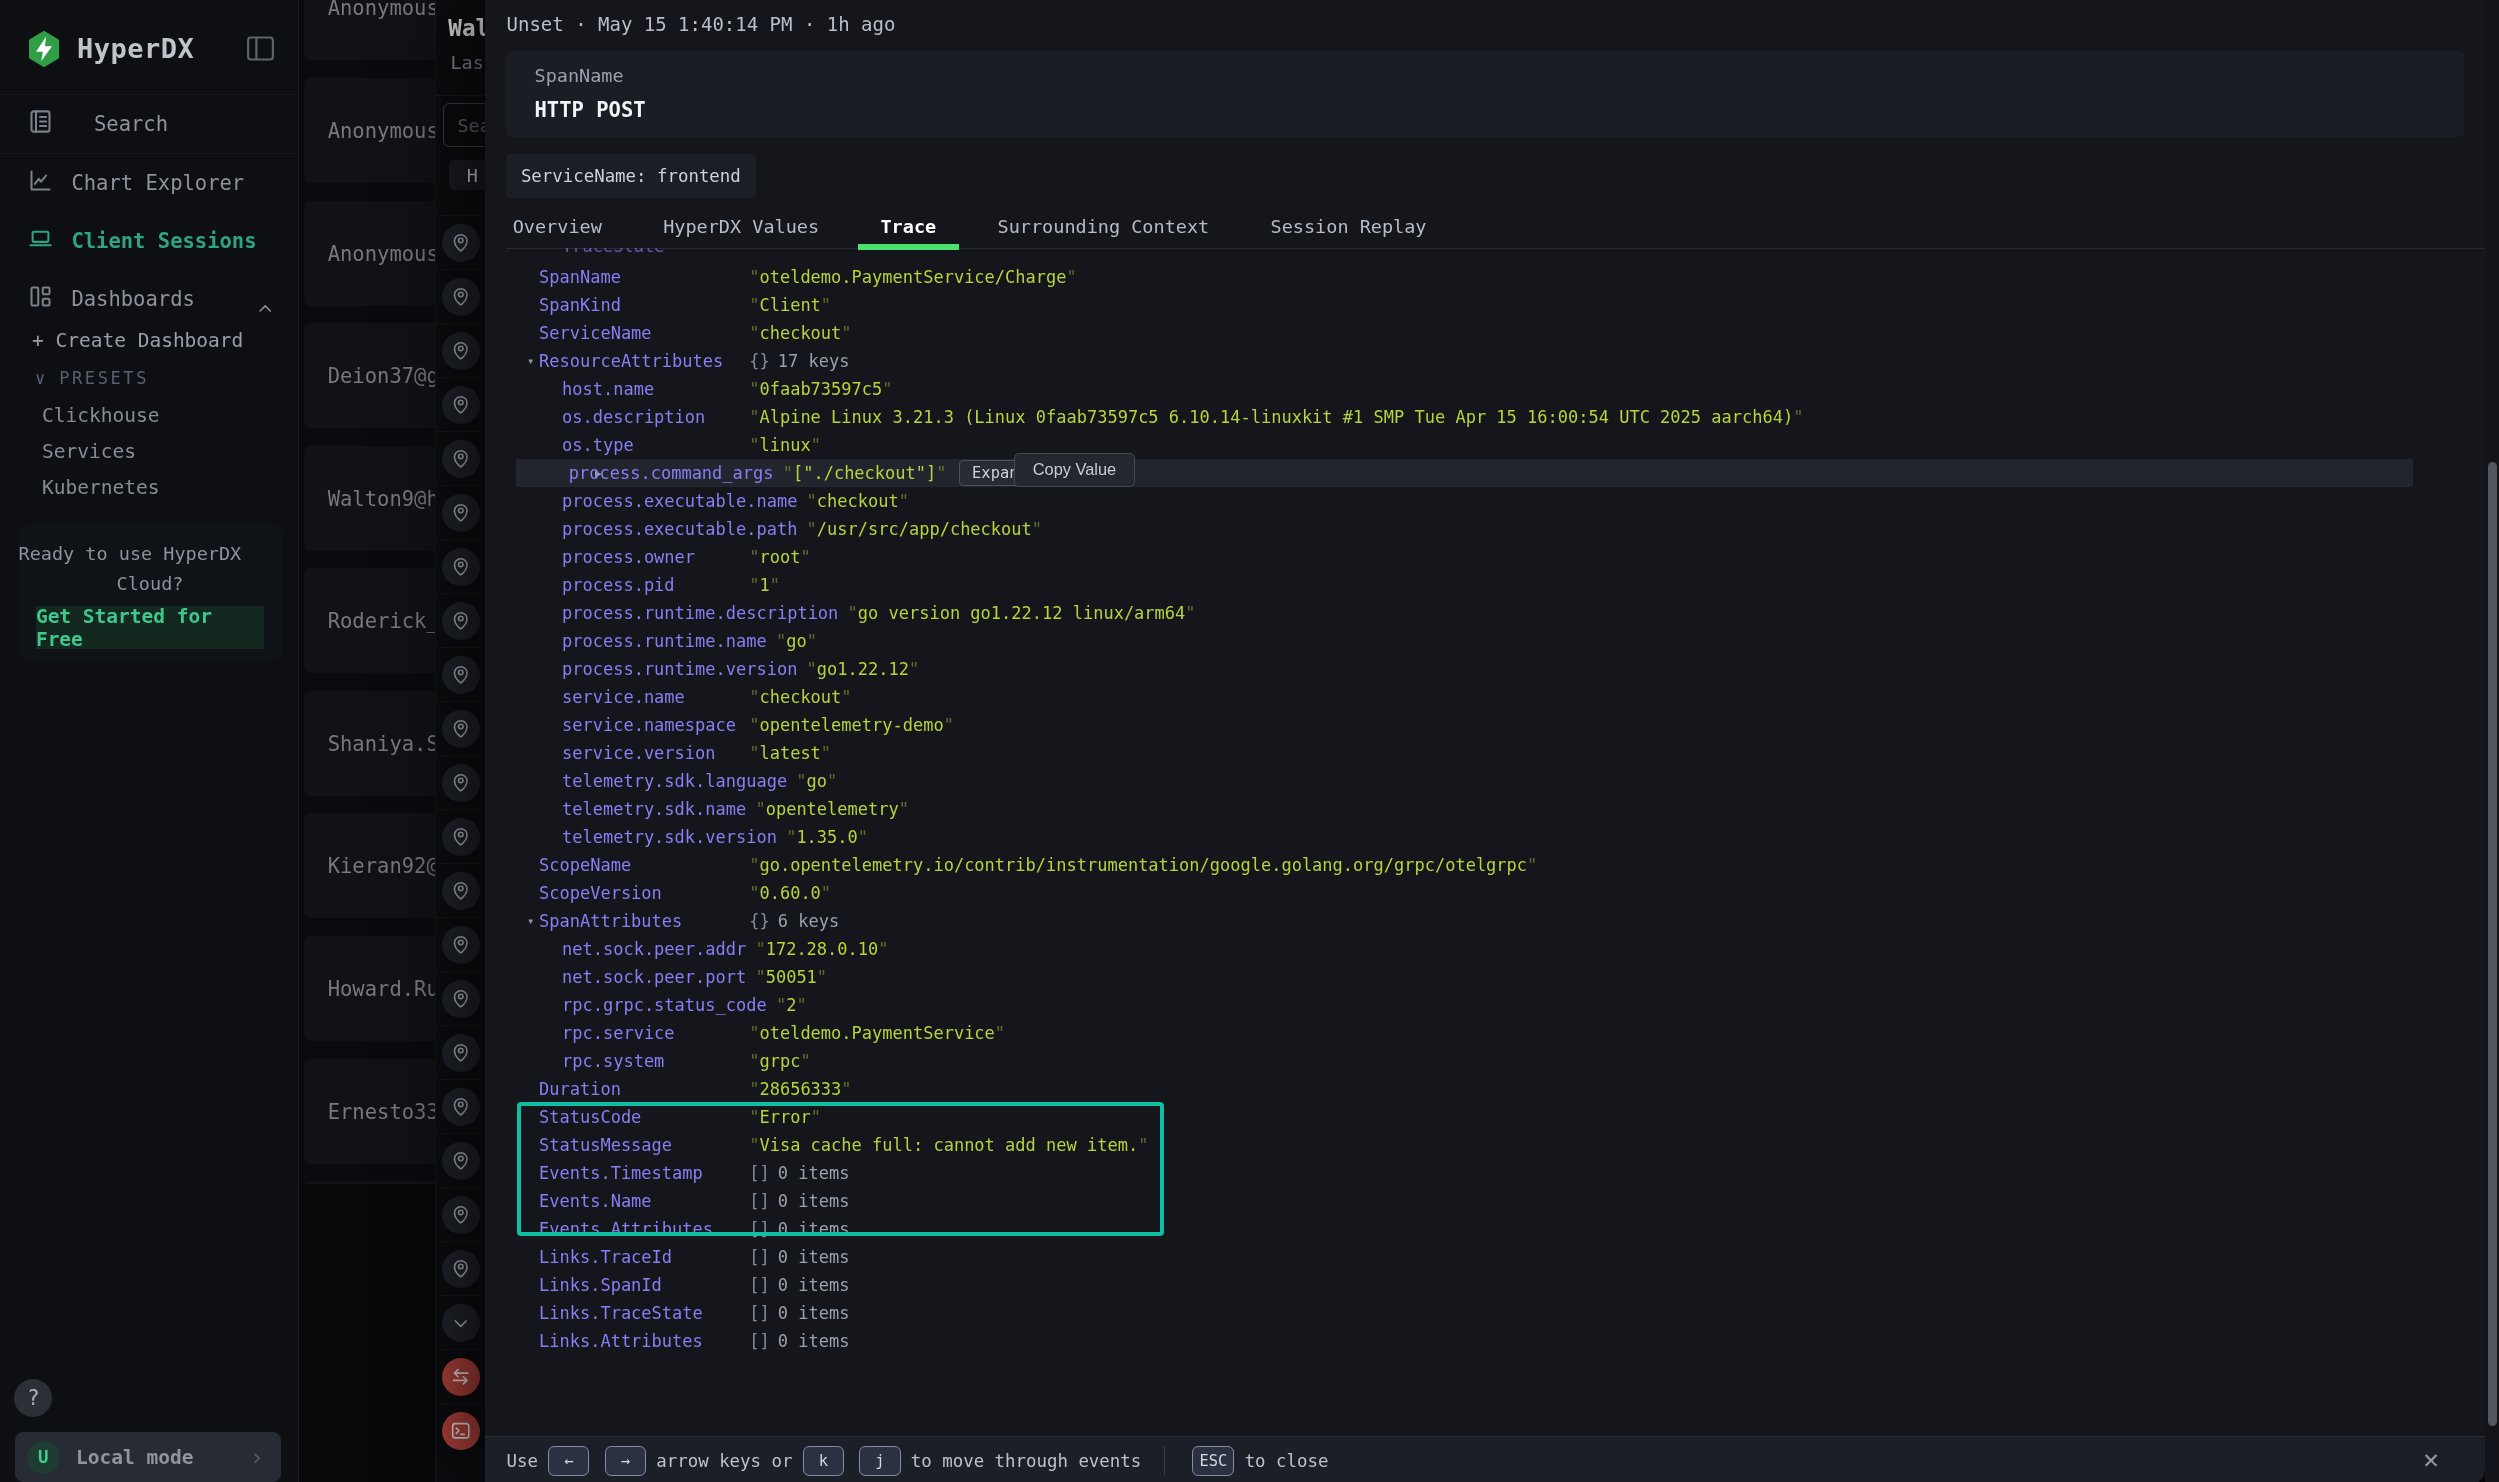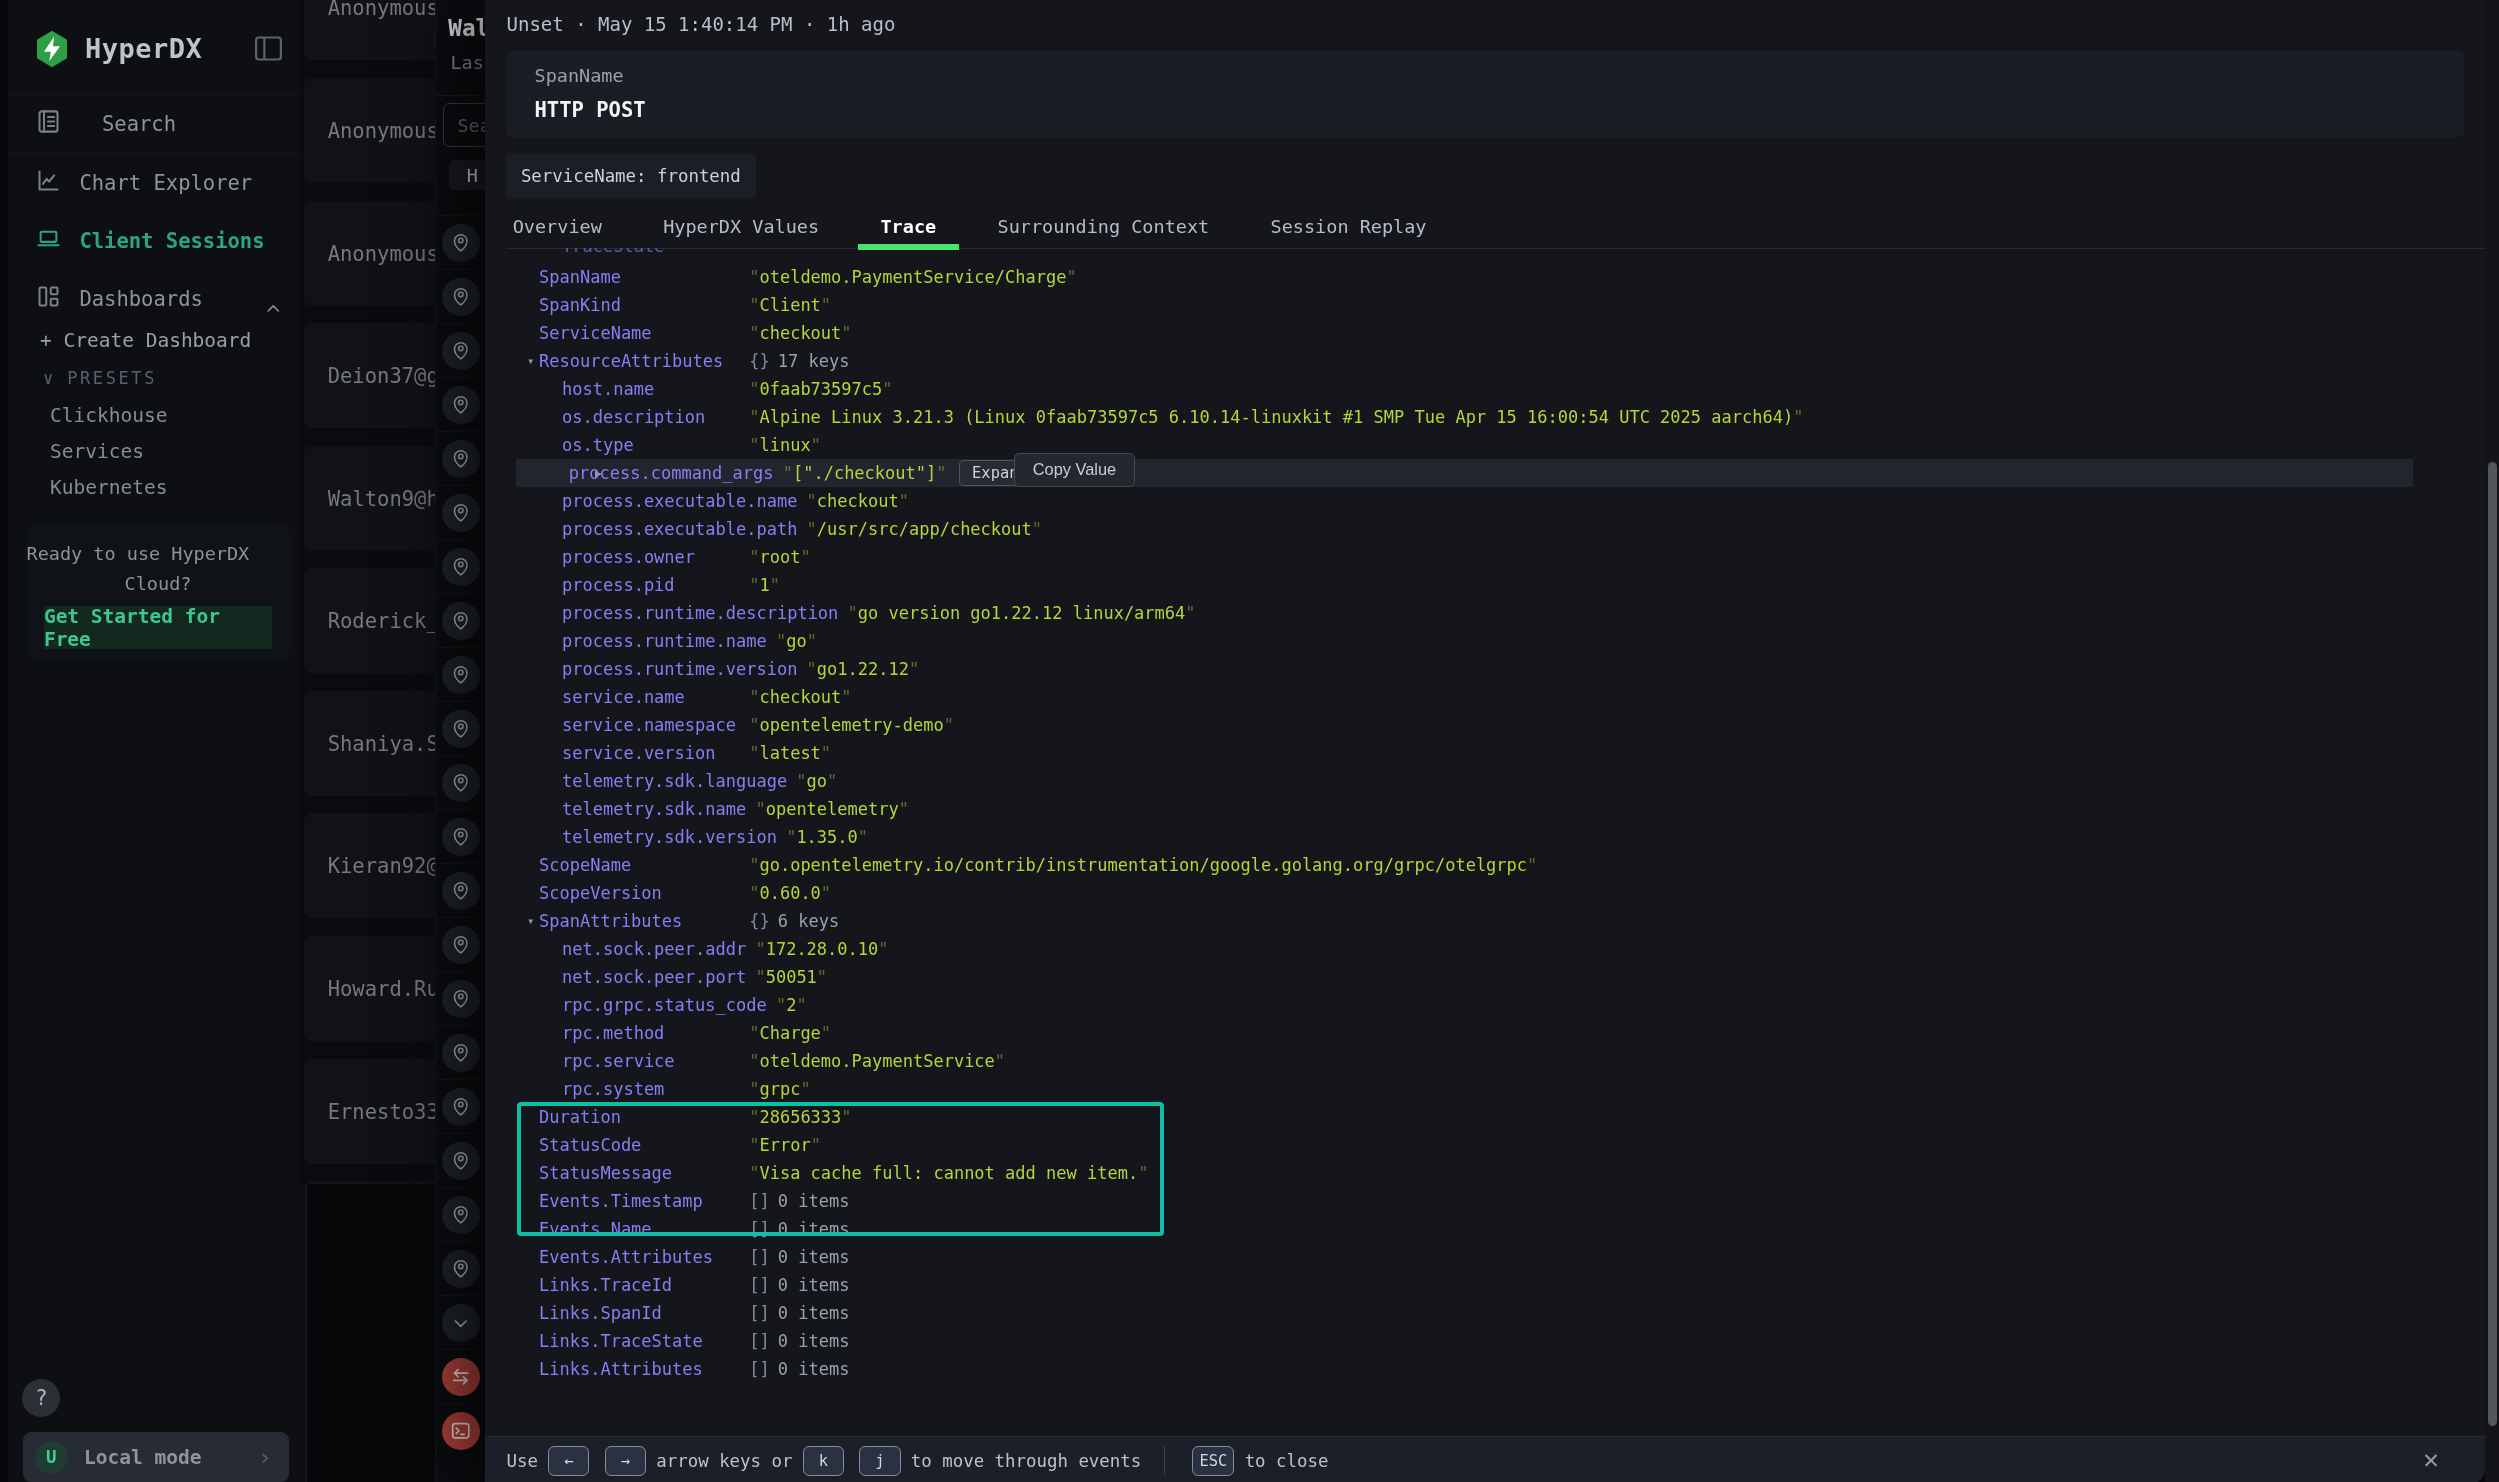--- a/index.html
+++ b/index.html
@@ -1,20 +1,20 @@
 <!DOCTYPE html>
 <html style="font-size:8.2px"><head>
 <meta charset="utf-8">
 <style>
   html,body{margin:0;padding:0;background:#07080a;}
   #stage{position:relative;width:2500px;height:1482px;overflow:hidden;
     font-family:"DejaVu Sans Mono",monospace;background:#07080a;color:#c7ccd4;}
   .abs{position:absolute;}
   
-  .sidebar{left:8px;top:0;width:299px;height:1482px;background:#0d0f13;border-right:1px solid #1c2026;box-sizing:border-box;}
+  .sidebar{left:0;top:0;width:299px;height:1482px;background:#0d0f13;border-right:1px solid #1c2026;box-sizing:border-box;}
   .logo-row{position:absolute;left:0;top:20.5px;width:100%;height:56px;display:flex;align-items:center;padding-left:23.6px;box-sizing:border-box;gap:13.3px;}
   .logo-hex{width:40px;height:40px;flex:none;}
   .logo-text{font-size:27px;font-weight:bold;color:#bfc3ca;letter-spacing:0.5px;}
   .collapse-btn{position:absolute;right:21.5px;top:32px;width:33px;height:33px;color:#5d636c;}
   .nav{position:absolute;left:0;top:94px;width:100%;border-top:1px solid #15181e;}
   .nav-item{height:58px;display:flex;align-items:center;gap:17.4px;padding-left:27px;font-size:20.5px;color:#8e939c;cursor:pointer;position:relative;}
   .nav-item .nico{width:27px;height:27px;color:#7b818b;flex:none;}
   .nav-item.sep{border-bottom:1px solid #15181e;gap:40px;}
   .nav-item.active{color:#2da580;font-weight:bold;}
   .nav-item.active .nico{color:#2da580;}
@@ -451,21 +451,20 @@
         <div class="trow d1"><span class="tkey">service.version</span><span class="tval"><span class="q">"</span>latest<span class="q">"</span></span></div>
         <div class="trow d1"><span class="tkey">telemetry.sdk.language</span><span class="tval"><span class="q">"</span>go<span class="q">"</span></span></div>
         <div class="trow d1"><span class="tkey">telemetry.sdk.name</span><span class="tval"><span class="q">"</span>opentelemetry<span class="q">"</span></span></div>
         <div class="trow d1"><span class="tkey">telemetry.sdk.version</span><span class="tval"><span class="q">"</span>1.35.0<span class="q">"</span></span></div>
         <div class="trow d0"><span class="tkey">ScopeName</span><span class="tval"><span class="q">"</span>go.opentelemetry.io/contrib/instrumentation/google.golang.org/grpc/otelgrpc<span class="q">"</span></span></div>
         <div class="trow d0"><span class="tkey">ScopeVersion</span><span class="tval"><span class="q">"</span>0.60.0<span class="q">"</span></span></div>
         <div class="trow d0"><span class="caret">▾</span><span class="tkey">SpanAttributes</span><span class="tbr">{}</span><span class="tmeta">6 keys</span></div>
         <div class="trow d1"><span class="tkey">net.sock.peer.addr</span><span class="tval"><span class="q">"</span>172.28.0.10<span class="q">"</span></span></div>
         <div class="trow d1"><span class="tkey">net.sock.peer.port</span><span class="tval"><span class="q">"</span>50051<span class="q">"</span></span></div>
         <div class="trow d1"><span class="tkey">rpc.grpc.status_code</span><span class="tval"><span class="q">"</span>2<span class="q">"</span></span></div>
-        <div class="trow d1"><span class="tkey">rpc.method</span><span class="tval"><span class="q">"</span>Charge<span class="q">"</span></span></div>
         <div class="trow d1"><span class="tkey">rpc.service</span><span class="tval"><span class="q">"</span>oteldemo.PaymentService<span class="q">"</span></span></div>
         <div class="trow d1"><span class="tkey">rpc.system</span><span class="tval"><span class="q">"</span>grpc<span class="q">"</span></span></div>
         <div class="trow d0"><span class="tkey">Duration</span><span class="tval"><span class="q">"</span>28656333<span class="q">"</span></span></div>
         <div class="trow d0"><span class="tkey">StatusCode</span><span class="tval"><span class="q">"</span>Error<span class="q">"</span></span></div>
         <div class="trow d0"><span class="tkey">StatusMessage</span><span class="tval"><span class="q">"</span>Visa cache full: cannot add new item.<span class="q">"</span></span></div>
         <div class="trow d0"><span class="tkey">Events.Timestamp</span><span class="tbr">[]</span><span class="tmeta">0 items</span></div>
         <div class="trow d0"><span class="tkey">Events.Name</span><span class="tbr">[]</span><span class="tmeta">0 items</span></div>
         <div class="trow d0"><span class="tkey">Events.Attributes</span><span class="tbr">[]</span><span class="tmeta">0 items</span></div>
         <div class="trow d0"><span class="tkey">Links.TraceId</span><span class="tbr">[]</span><span class="tmeta">0 items</span></div>
         <div class="trow d0"><span class="tkey">Links.SpanId</span><span class="tbr">[]</span><span class="tmeta">0 items</span></div>

